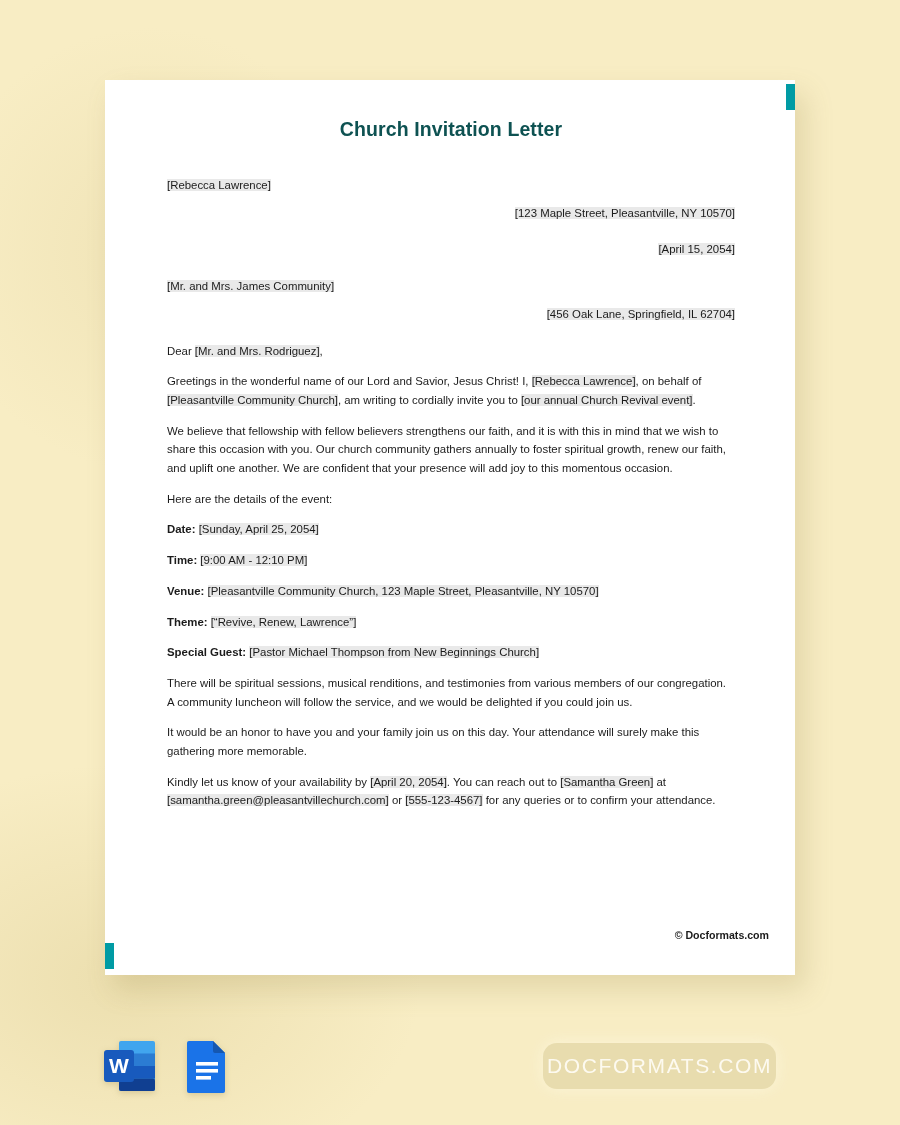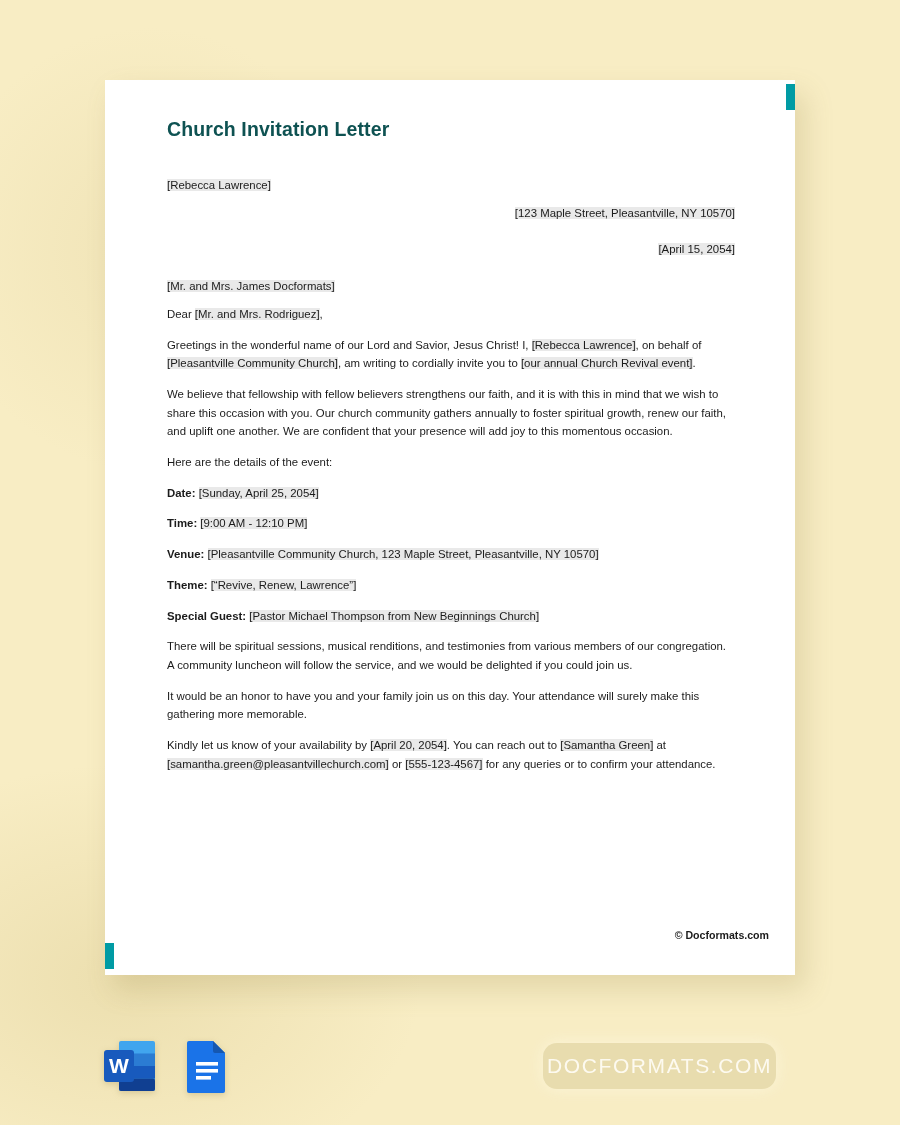--- a/index.html
+++ b/index.html
@@ -56,21 +56,21 @@
   }
 
   .page-inner {
     position: absolute;
     left: 62px;
     top: 38px;
     width: 568px;
   }
 
   .doc-title {
-    text-align: left;
+    text-align: center;
     font-size: 19.5px;
     font-weight: bold;
     color: #0e5252;
     letter-spacing: 0.1px;
     margin-bottom: 35px;
   }
 
   .body-text {
     font-size: 11.4px;
     line-height: 18.7px;
@@ -147,22 +147,23 @@
     <div class="doc-title">Church Invitation Letter</div>
 
     <div class="body-text">
 
       <p class="tight"><span class="hl">[Rebecca Lawrence]</span></p>
 
       <p class="gap"><span class="hl">[123 Maple Street, Pleasantville, NY 10570]</span></p>
 
       <p class="gap"><span class="hl">[April 15, 2054]</span></p>
 
-      <p class="tight"><span class="hl">[Mr. and Mrs. James Docformats]</span></p>
-
+      <p class="tight"><span class="hl">[Mr. and Mrs. James Community]</span></p>
+
+      <p class="gap"><span class="hl">[456 Oak Lane, Springfield, IL 62704]</span></p>
 
       <p><span>Dear </span><span class="hl">[Mr. and Mrs. Rodriguez]</span><span>,</span></p>
 
       <p><span>Greetings in the wonderful name of our Lord and Savior, Jesus Christ! I, </span><span class="hl">[Rebecca Lawrence]</span><span>, on behalf of </span><span class="hl">[Pleasantville Community Church]</span><span>, am writing to cordially invite you to </span><span class="hl">[our annual Church Revival event]</span><span>.</span></p>
 
       <p>We believe that fellowship with fellow believers strengthens our faith, and it is with this in mind that we wish to share this occasion with you. Our church community gathers annually to foster spiritual growth, renew our faith, and uplift one another. We are confident that your presence will add joy to this momentous occasion.</p>
 
       <p>Here are the details of the event:</p>
 
       <p><span class="lbl">Date:</span> <span class="hl">[Sunday, April 25, 2054]</span></p>

